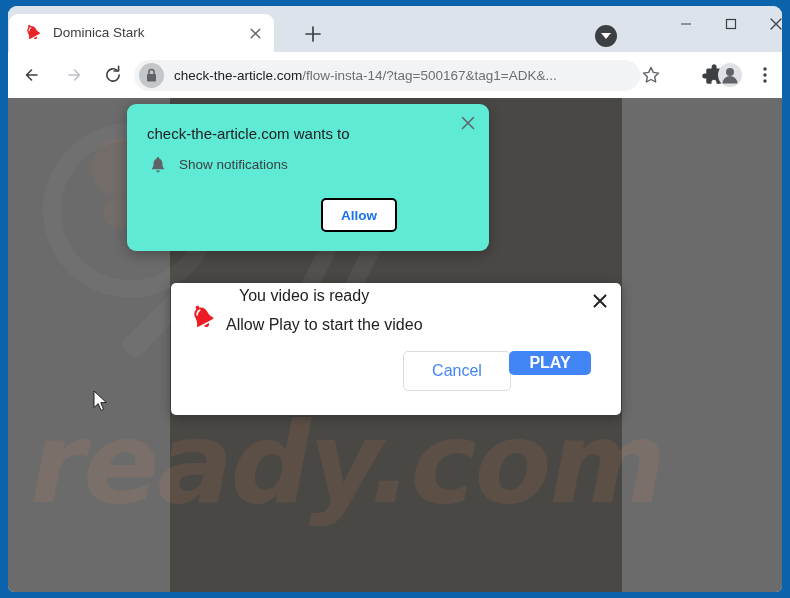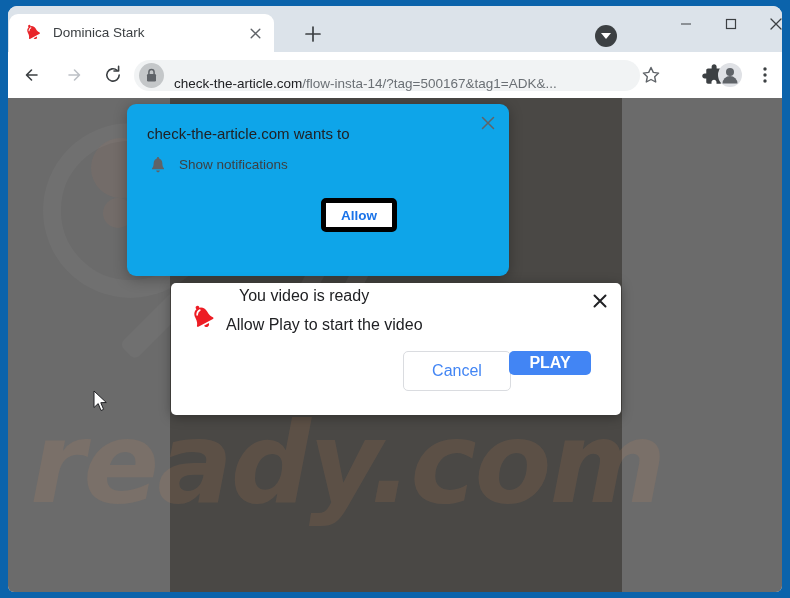--- a/index.html
+++ b/index.html
@@ -140,21 +140,21 @@
   }
   #site-lock-chip {
     position: absolute;
     left: 5px; top: 3px;
     width: 25px; height: 25px;
     background: #c4c7c9;
     border-radius: 50%;
   }
   #omnibox-url {
     position: absolute;
-    left: 40px; top: 8px;
+    left: 40px; top: 0;
     height: 31px;
     line-height: 31px;
     font-size: 13.5px;
     color: #202124;
     white-space: nowrap;
     overflow: hidden;
     max-width: 450px;
   }
   #omnibox-url .dim { color: #6b7075; }
 
@@ -230,26 +230,25 @@
     letter-spacing: -2px;
     font-family: "DejaVu Sans", sans-serif;
     user-select: none;
     white-space: nowrap;
   }
 
   
   #permission-dialog {
     position: absolute;
     left: 119px; top: 6px;
-    width: 362px; height: 172px;
-    background: #0ea5e9;
+    width: 362px; height: 147px;
+    background: #5eead4;
     border-radius: 9px;
     box-shadow: 0 3px 14px rgba(0,0,0,0.30);
     overflow: hidden;
-    padding-left: 20px;
   }
   #permission-close {
     position: absolute;
     right: 10px; top: 8px;
     width: 22px; height: 22px;
     cursor: pointer;
   }
   #permission-title {
     position: absolute;
     left: 20px; top: 21px;
@@ -265,21 +264,21 @@
     position: absolute;
     left: 52px; top: 53px;
     font-size: 13.5px;
     color: #3c4043;
   }
   .perm-btn {
     position: absolute;
     top: 94px;
     height: 34px;
     background: #fff;
-    border: 5px solid #000000;
+    border: 2px solid #000000;
     border-radius: 5px;
     color: #1a73e8;
     font-size: 13.5px;
     font-weight: bold;
     cursor: pointer;
     font-family: "Liberation Sans", sans-serif;
   }
   #btn-allow { left: 194px; width: 76px; }
   #btn-block { left: 278px; width: 74px; }
 

